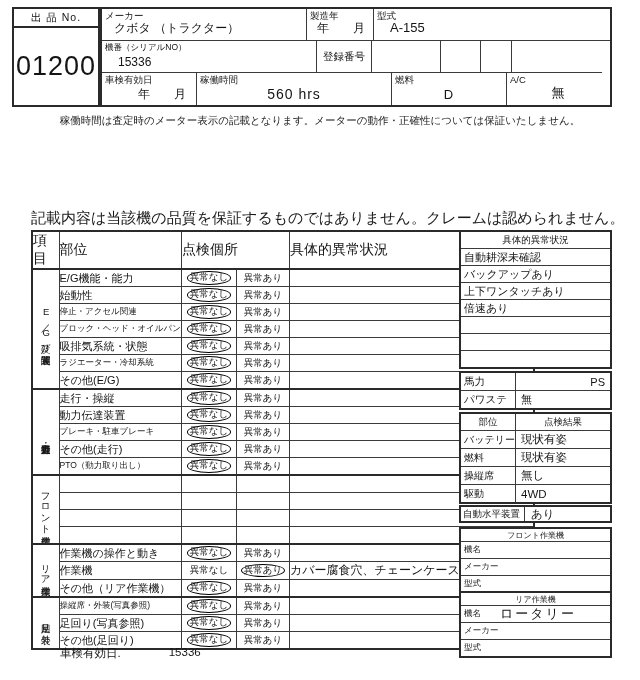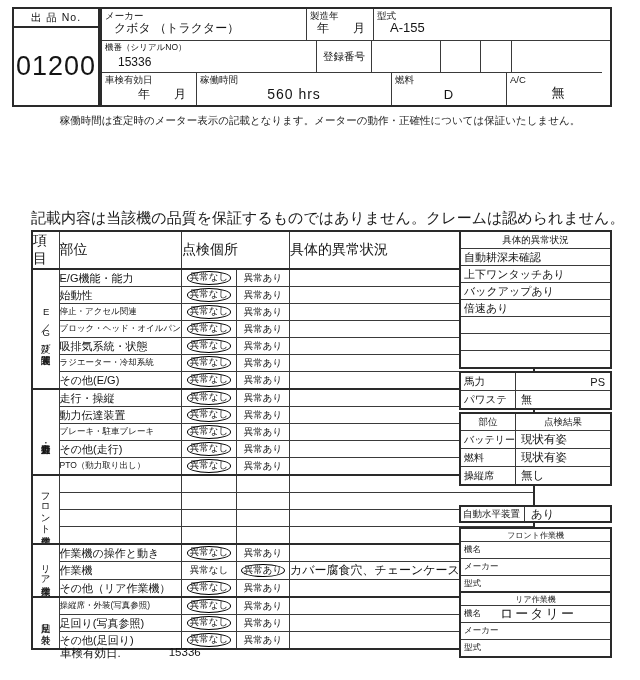--- a/index.html
+++ b/index.html
@@ -293,22 +293,22 @@
           <td class="check-cell"><span>異常あり</span></td>
           <td class="detail-cell"></td>
         </tr>
       </tbody>
   </table>
 
   <div class="rp-box abn-box">
     <div class="abn-title">具体的異常状況</div>
     <div id="abn-items">
         <div class="abn-item">自動耕深未確認</div>
+        <div class="abn-item">バックアップあり</div>
         <div class="abn-item">上下ワンタッチあり</div>
-        <div class="abn-item">バックアップあり</div>
         <div class="abn-item">倍速あり</div>
         <div class="abn-item"></div>
         <div class="abn-item"></div>
         <div class="abn-item"></div>
       </div>
   </div>
 
   <div class="rp-box power-box">
     <div class="p-row">
       <span class="p-label">馬力</span>
@@ -331,20 +331,24 @@
           <span class="pt-result">現状有姿</span>
         </div>
         <div class="pt-row">
           <span class="pt-part">燃料</span>
           <span class="pt-result">現状有姿</span>
         </div>
         <div class="pt-row">
           <span class="pt-part">操縦席</span>
           <span class="pt-result">無し</span>
         </div>
+        <div class="pt-row">
+          <span class="pt-part">駆動</span>
+          <span class="pt-result">4WD</span>
+        </div>
       </div>
   </div>
 
   <div class="rp-box level-box">
     <span class="lv-label">自動水平装置</span>
     <span class="lv-value">あり</span>
   </div>
 
   <div class="rp-box att-box front">
     <div class="att-title">フロント作業機</div>

